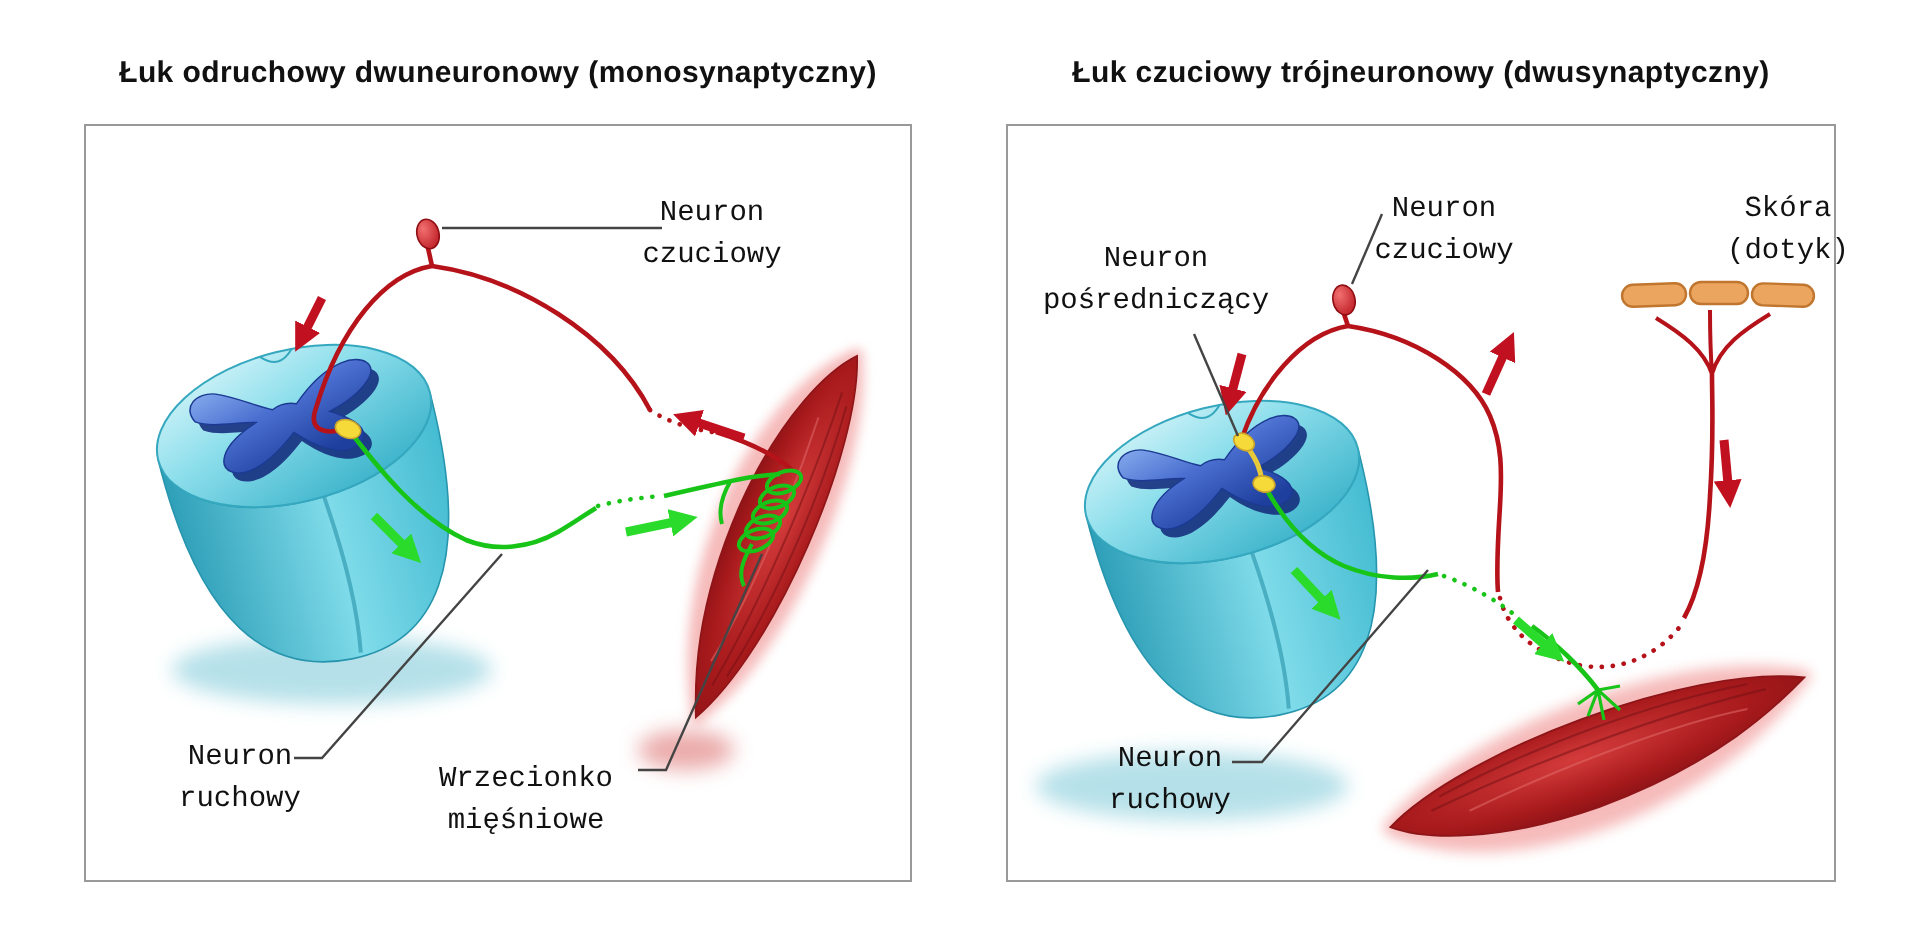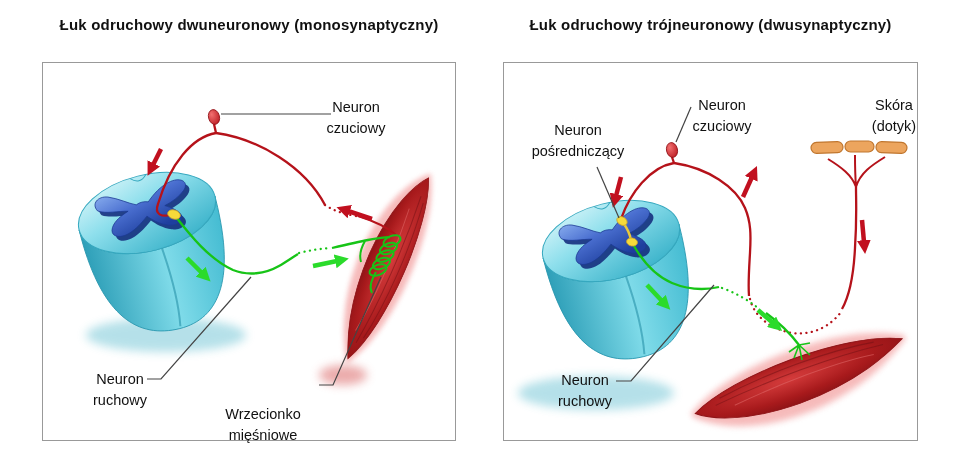--- a/index.html
+++ b/index.html
@@ -1,24 +1,24 @@
 <!DOCTYPE html>
 <html><head>
 <meta charset="utf-8">
 <style>
   html,body{margin:0;padding:0;background:#fff;}
   body{width:960px;height:471px;position:relative;overflow:hidden;
        font-family:"Liberation Sans","DejaVu Sans",sans-serif;color:#111;}
   .panel{position:absolute;top:62px;height:379px;border:1px solid #999;
          background:#fff;box-sizing:border-box;}
   .panel svg{position:absolute;left:0;top:0;}
-  .title{position:absolute;top:16px;font-size:15px;font-weight:bold;
+  .title{position:absolute;top:28px;font-size:15px;font-weight:bold;
          text-align:center;letter-spacing:.2px;}
   .lbl{position:absolute;font-size:14.5px;line-height:21px;text-align:center;
-       white-space:pre-line;width:130px;pointer-events:none;}
+       white-space:pre-line;width:130px;pointer-events:none;font-family:Liberation Mono, monospace;}
 </style>
 </head>
 <body>
 
 <svg width="0" height="0" style="position:absolute">
   <defs>
     <linearGradient id="gradCylSide" x1="0" y1="0" x2="1" y2="0">
       <stop offset="0" stop-color="#2e9fb8"></stop>
         <stop offset="0.55" stop-color="#7fdbe9"></stop>
       <stop offset="1" stop-color="#45bcd2"></stop>
@@ -71,21 +71,21 @@
                  C -37,2 -29,-2 -21,-5 C -30,-8 -44,-8 -52,-14 Z" fill="url(#gradBfly)" stroke="#1c3a92" stroke-width="0.8"></path>
       </g>
     </g>
     <g id="muscleShape">
       <path d="M -110,0 C -64,-26 58,-30 110,-2 C 92,8 55,27 -8,28 C -62,28 -96,13 -110,0 Z"></path>
     </g>
   </defs>
 </svg>
 
 <div class="title" style="left:42px;width:414px;">Łuk odruchowy dwuneuronowy (monosynaptyczny)</div>
-<div class="title" style="left:503px;width:415px;">Łuk odruchowy trójneuronowy (dwusynaptyczny)</div>
+<div class="title" style="left:503px;width:415px;">Łuk czuciowy trójneuronowy (dwusynaptyczny)</div>
 
 <div class="panel" style="left:42px;width:414px;">
 <svg width="412" height="377" viewBox="0 0 412 377">
   <ellipse cx="123" cy="272" rx="80" ry="17" fill="#3fb0c6" opacity="0.38" filter="url(#blur6)"></ellipse>
   <g transform="translate(344.5,205) rotate(114.5) scale(0.9,0.8)">
     <use href="#muscleShape" transform="scale(1.05,1.4)" fill="#ef8383" opacity="0.55" filter="url(#blur3)"></use>
     <use href="#muscleShape" fill="url(#gradMuscle)" stroke="#8e1518" stroke-width="1"></use>
     <path d="M -82,-7 C -30,-16 36,-17 82,-9 M -88,-1 C -30,-8 40,-9 90,-3" fill="none" stroke="#701014" stroke-width="1.2" opacity="0.5"></path>
     <path d="M -70,6 C -20,0 40,-2 78,4" fill="none" stroke="#e06a6a" stroke-width="1.2" opacity="0.55"></path>
   </g>
@@ -176,21 +176,21 @@
     <path d="M 187,44 L 172,79"></path>
     <path d="M 112,318 L 127,318 L 210,222"></path>
   </g>
 </svg>
 </div>
 
 <div class="lbl" style="left:291px;top:97px;">Neuron
 czuciowy</div>
 <div class="lbl" style="left:55px;top:369px;">Neuron
 ruchowy</div>
-<div class="lbl" style="left:198px;top:380px;margin-top:24px;">Wrzecionko
+<div class="lbl" style="left:198px;top:380px;">Wrzecionko
 mięśniowe</div>
 <div class="lbl" style="left:513px;top:120px;">Neuron
 pośredniczący</div>
 <div class="lbl" style="left:657px;top:95px;">Neuron
 czuciowy</div>
 <div class="lbl" style="left:829px;top:95px;">Skóra
 (dotyk)</div>
 <div class="lbl" style="left:520px;top:370px;">Neuron
 ruchowy</div>
 

